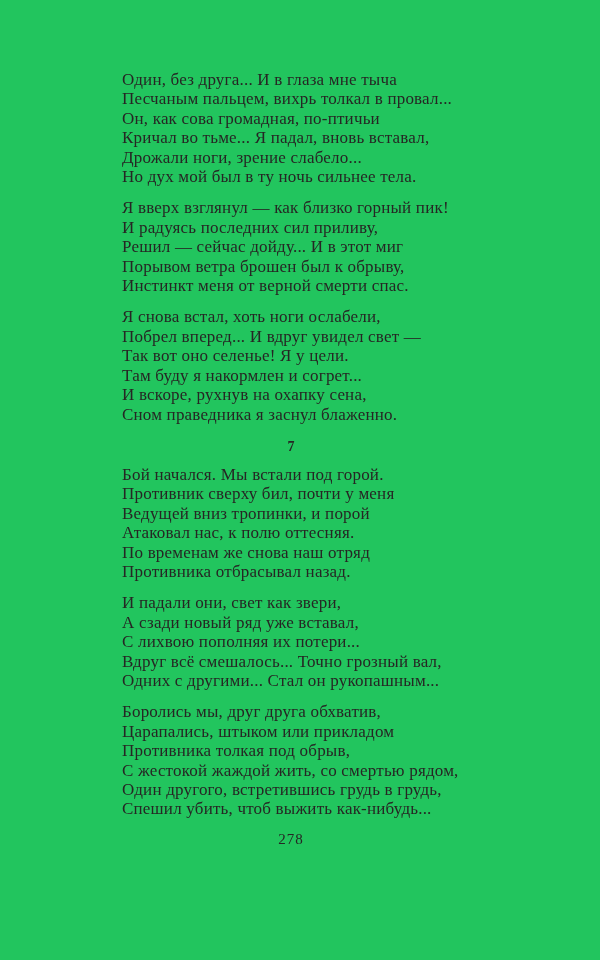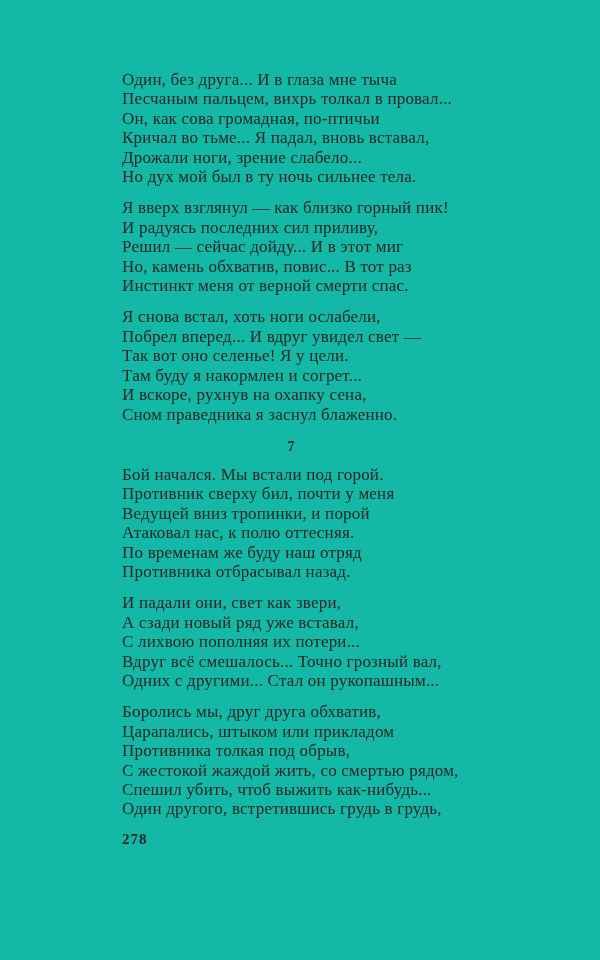--- a/index.html
+++ b/index.html
@@ -1,20 +1,20 @@
 <!DOCTYPE html>
 <html><head>
 <meta charset="utf-8">
 <style>
   html, body { margin: 0; padding: 0; }
   .page {
     position: relative;
     width: 600px;
     height: 960px;
-    background: #14b8a6;
+    background: #22c55e;
     font-family: "Liberation Serif", "DejaVu Serif", serif;
     color: #262624;
     overflow: hidden;
   }
   .content {
     position: absolute;
     left: 122px;
     top: 70px;
     width: 338px;
   }
@@ -27,24 +27,24 @@
   }
   .section-number {
     text-align: center;
     font-size: 14px;
     font-weight: bold;
     margin-top: 13px;
     margin-bottom: 9px;
     line-height: 19px;
   }
   .page-number {
+    text-align: center;
     font-size: 15px;
     margin-top: 4px;
     letter-spacing: 1px;
-    font-weight: bold;
   }
 </style>
 </head>
 <body>
 
 <div class="page">
   <div class="content">
 
     <div class="stanza">
       <div class="line">Один, без друга... И в глаза мне тыча</div>
@@ -52,57 +52,57 @@
       <div class="line">Он, как сова громадная, по-птичьи</div>
       <div class="line">Кричал во тьме... Я падал, вновь вставал,</div>
       <div class="line">Дрожали ноги, зрение слабело...</div>
       <div class="line">Но дух мой был в ту ночь сильнее тела.</div>
     </div>
 
     <div class="stanza">
       <div class="line">Я вверх взглянул — как близко горный пик!</div>
       <div class="line">И радуясь последних сил приливу,</div>
       <div class="line">Решил — сейчас дойду... И в этот миг</div>
-      <div class="line">Но, камень обхватив, повис... В тот раз</div>
+      <div class="line">Порывом ветра брошен был к обрыву,</div>
       <div class="line">Инстинкт меня от верной смерти спас.</div>
     </div>
 
     <div class="stanza">
       <div class="line">Я снова встал, хоть ноги ослабели,</div>
       <div class="line">Побрел вперед... И вдруг увидел свет —</div>
       <div class="line">Так вот оно селенье! Я у цели.</div>
       <div class="line">Там буду я накормлен и согрет...</div>
       <div class="line">И вскоре, рухнув на охапку сена,</div>
       <div class="line">Сном праведника я заснул блаженно.</div>
     </div>
 
     <div class="section-number">7</div>
 
     <div class="stanza">
       <div class="line">Бой начался. Мы встали под горой.</div>
       <div class="line">Противник сверху бил, почти у меня</div>
       <div class="line">Ведущей вниз тропинки, и порой</div>
       <div class="line">Атаковал нас, к полю оттесняя.</div>
-      <div class="line">По временам же буду наш отряд</div>
+      <div class="line">По временам же снова наш отряд</div>
       <div class="line">Противника отбрасывал назад.</div>
     </div>
 
     <div class="stanza">
       <div class="line">И падали они, свет как звери,</div>
       <div class="line">А сзади новый ряд уже вставал,</div>
       <div class="line">С лихвою пополняя их потери...</div>
       <div class="line">Вдруг всё смешалось... Точно грозный вал,</div>
       <div class="line">Одних с другими... Стал он рукопашным...</div>
     </div>
 
     <div class="stanza">
       <div class="line">Боролись мы, друг друга обхватив,</div>
       <div class="line">Царапались, штыком или прикладом</div>
       <div class="line">Противника толкая под обрыв,</div>
       <div class="line">С жестокой жаждой жить, со смертью рядом,</div>
+      <div class="line">Один другого, встретившись грудь в грудь,</div>
       <div class="line">Спешил убить, чтоб выжить как-нибудь...</div>
-      <div class="line">Один другого, встретившись грудь в грудь,</div>
     </div>
 
     <div class="page-number">278</div>
 
   </div>
 </div>
 
 </body></html>

